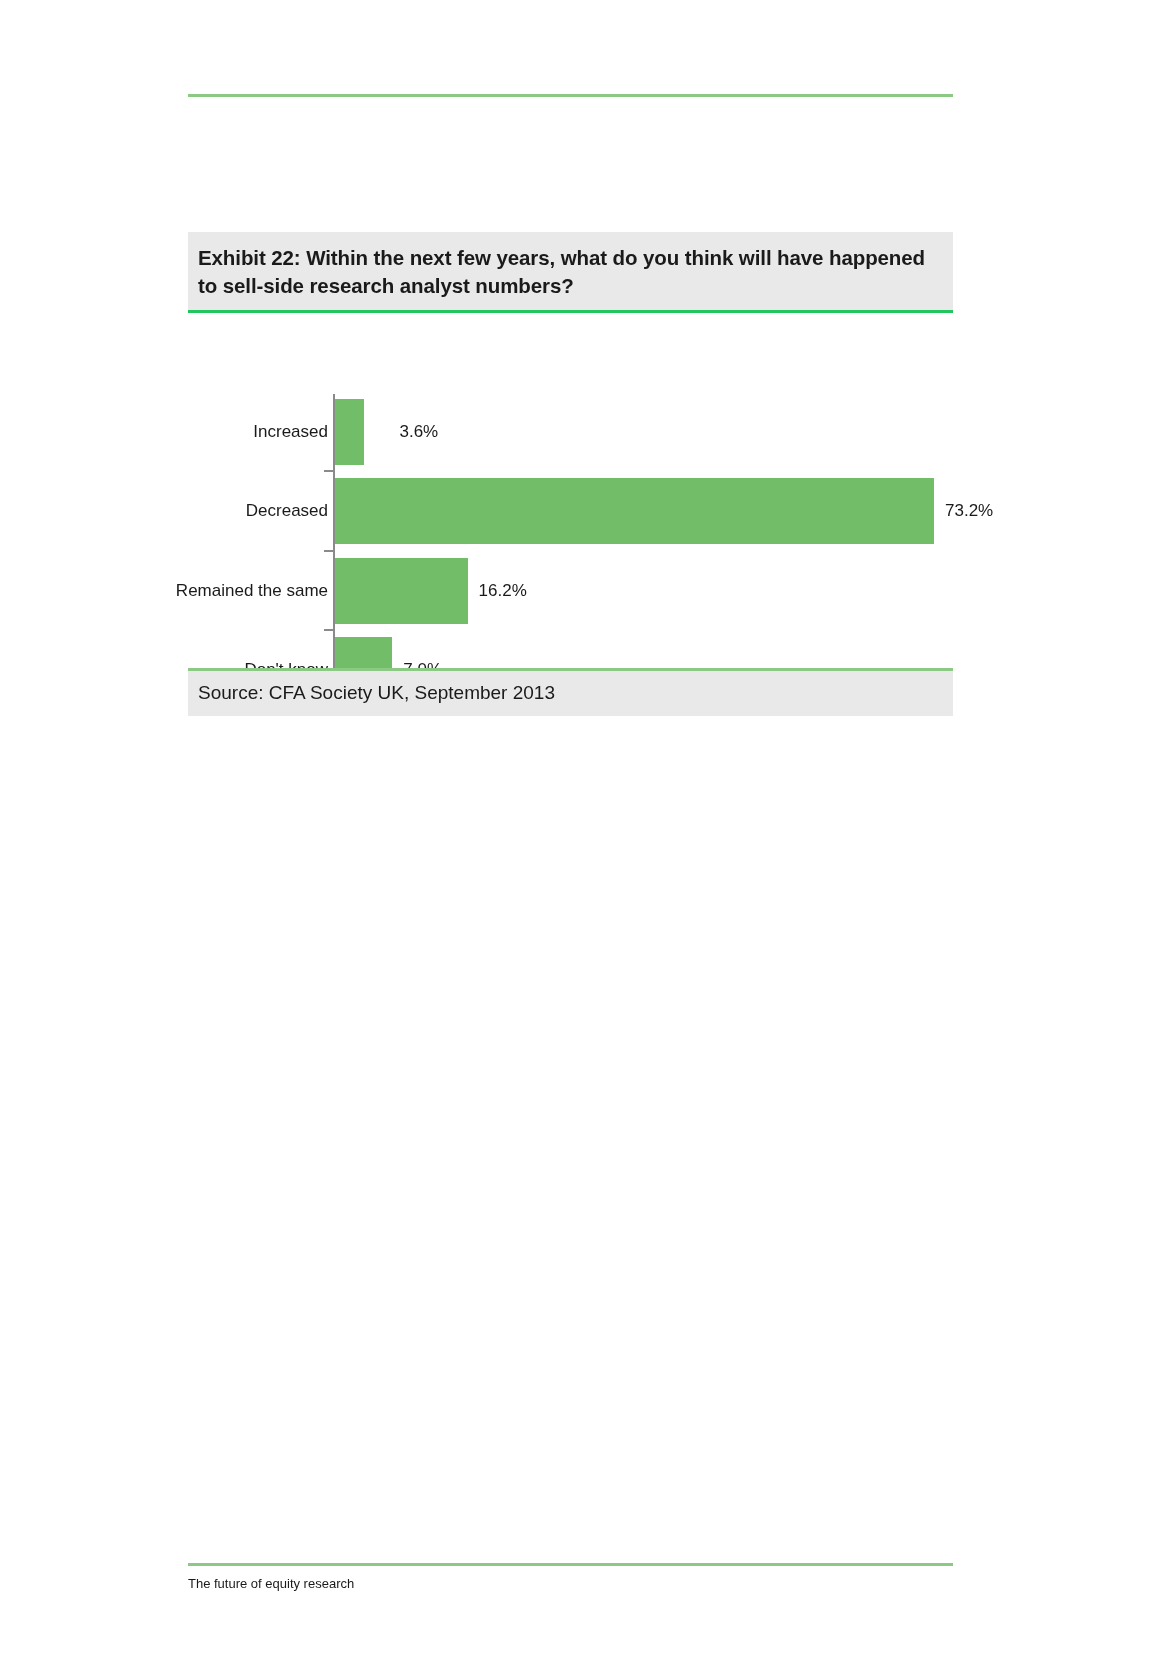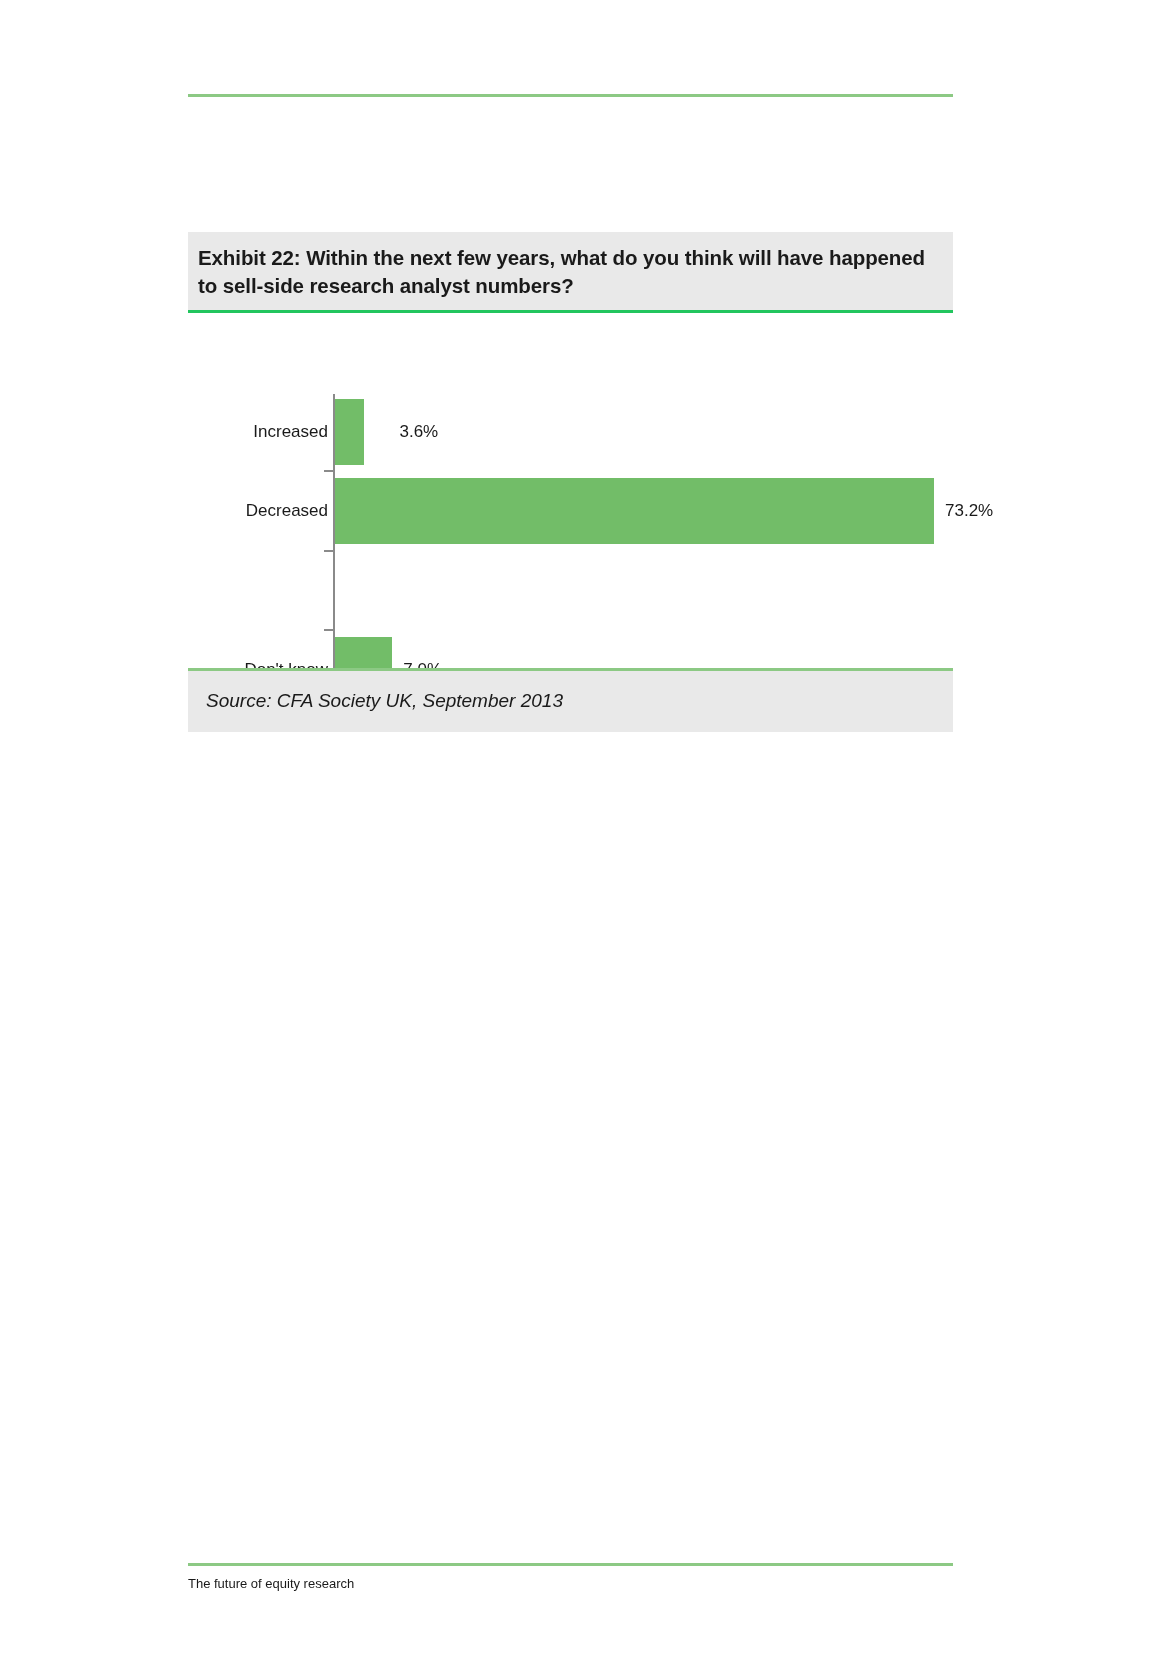--- a/index.html
+++ b/index.html
@@ -132,22 +132,21 @@
     top: 668px;
     width: 765px;
     background: #e9e9e9;
     border-top: 3px solid #8cc984;
     box-sizing: border-box;
     padding: 11px 10px 12px 10px;
   }
   .source-text {
     font-size: 19px;
     color: #1a1a1a;
-    margin: 8px;
-    font-style: italic;
+    margin: 0;
   }
 
   
   .footer-rule {
     position: absolute;
     left: 188px;
     top: 1563px;
     width: 765px;
     height: 3px;
     background: #8cc984;
@@ -190,20 +189,25 @@
             <div class="bar" style="width: 29.459px; background: rgb(114, 189, 104);"></div>
             <div class="bar-value" style="left: 187.459px; margin-left: 24px;">3.6%</div>
           </div>
           <div class="tick" style="top: 157.5px;"></div>
           <div class="row" style="top: 160.5px;">
             <div class="cat-label">Decreased</div>
             <div class="bar" style="width: 599px; background: rgb(114, 189, 104);"></div>
             <div class="bar-value" style="left: 757px;">73.2%</div>
           </div>
           <div class="tick" style="top: 237px;"></div>
+          <div class="row" style="top: 240px;">
+            <div class="cat-label">Remained the same</div>
+            <div class="bar" style="width: 132.566px; background: rgb(114, 189, 104);"></div>
+            <div class="bar-value" style="left: 290.566px;">16.2%</div>
+          </div>
           <div class="tick" style="top: 316.5px;"></div>
           <div class="row" style="top: 319.5px;">
             <div class="cat-label">Don't know</div>
             <div class="bar" style="width: 57.2814px; background: rgb(114, 189, 104);"></div>
             <div class="bar-value" style="left: 215.281px;">7.0%</div>
           </div>
         </div>
     </div>
 
   </div>

